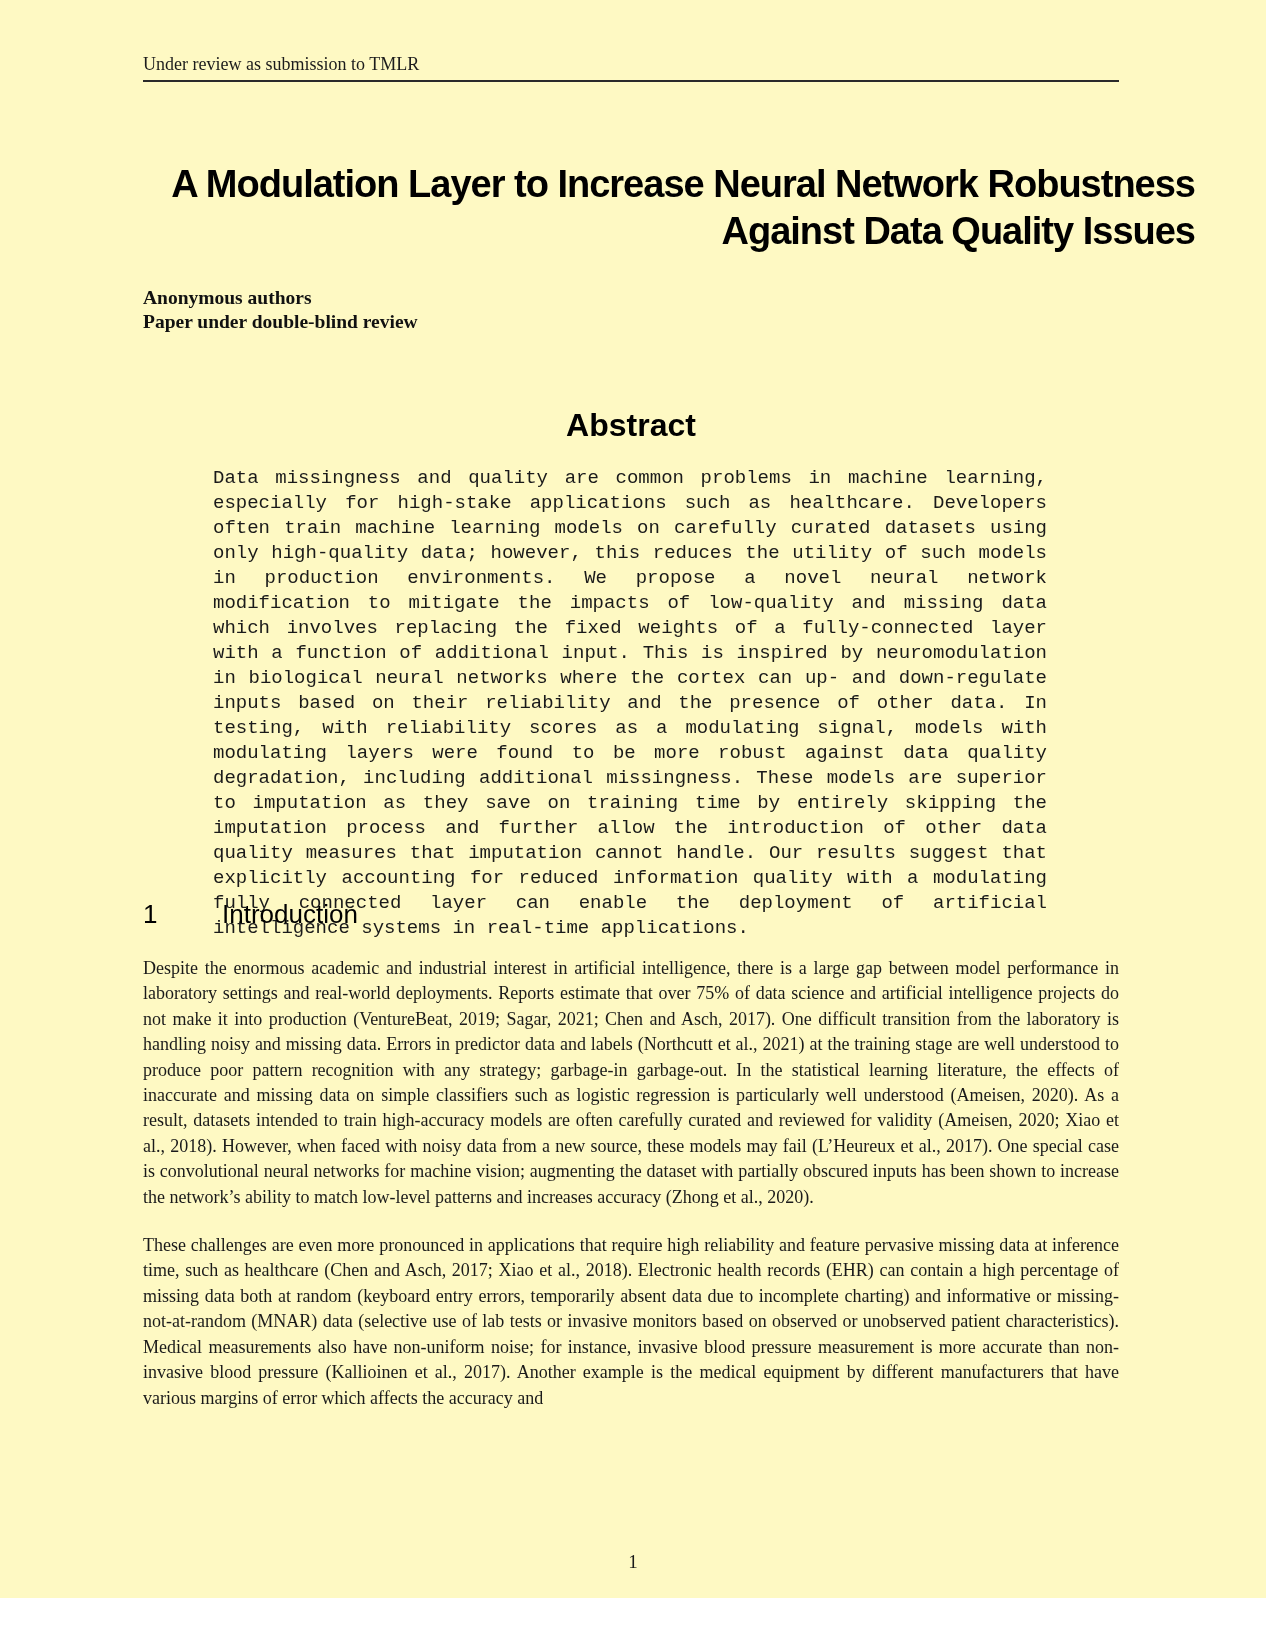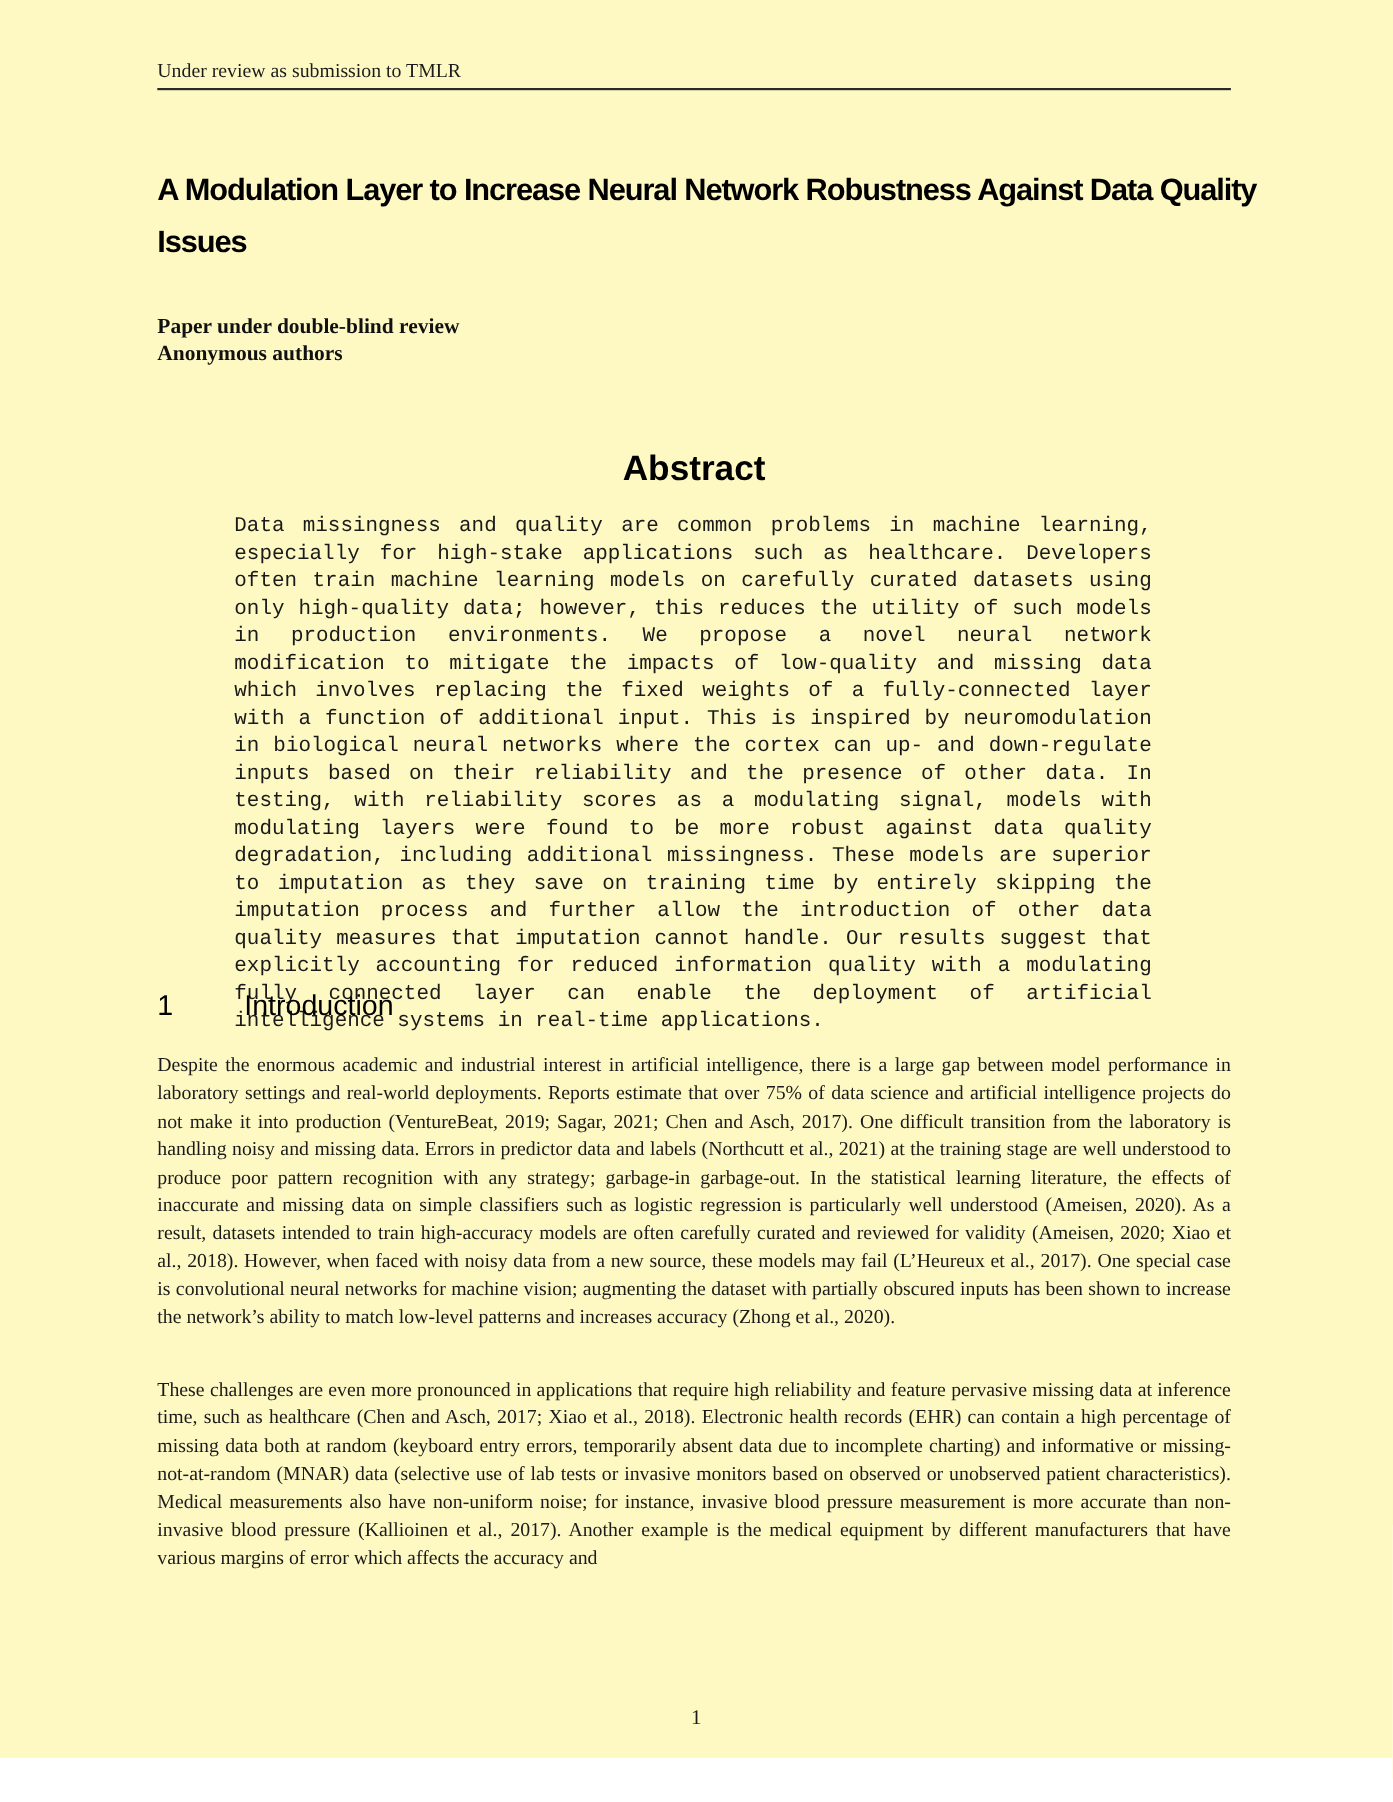--- a/index.html
+++ b/index.html
@@ -52,40 +52,40 @@
   }
   .section-heading .sec-num {
     display: inline-block; min-width: 79px;
   }
   .body-text {
     position: absolute; top: 956px; left: 143px; width: 976px;
     font-size: 18px; line-height: 25.4px;
     text-align: justify; color: #1a1a1a;
   }
   .body-text p { margin: 0; padding: 0; }
-  .body-text p + p { margin-top: 41px; }
+  .body-text p + p { margin-top: 23px; }
   .page-number {
     position: absolute; top: 1551px; left: 0; width: 1266px;
     text-align: center; font-size: 19px; color: #1a1a1a;
   }
 </style>
 </head>
 <body>
 
 <div class="page">
 
   <div class="running-head">Under review as submission to TMLR</div>
 
   <div class="head-rule"></div>
 
-  <h1 class="paper-title" style="margin:0; font-size:28px;">A Modulation Layer to Increase Neural Network Robustness Against Data Quality Issues</h1>
+  <h1 class="paper-title" style="margin:12px; font-size:38px;text-align:right;">A Modulation Layer to Increase Neural Network Robustness Against Data Quality Issues</h1>
 
   <div class="authors">
+    <div>Anonymous authors</div>
     <div>Paper under double-blind review</div>
-    <div>Anonymous authors</div>
   </div>
 
   <div class="abstract-heading">Abstract</div>
 
   <div class="abstract-body">Data missingness and quality are common problems in machine learning, especially for high-stake applications such as healthcare. Developers often train machine learning models on carefully curated datasets using only high-quality data; however, this reduces the utility of such models in production environments. We propose a novel neural network modification to mitigate the impacts of low-quality and missing data which involves replacing the fixed weights of a fully-connected layer with a function of additional input. This is inspired by neuromodulation in biological neural networks where the cortex can up- and down-regulate inputs based on their reliability and the presence of other data. In testing, with reliability scores as a modulating signal, models with modulating layers were found to be more robust against data quality degradation, including additional missingness. These models are superior to imputation as they save on training time by entirely skipping the imputation process and further allow the introduction of other data quality measures that imputation cannot handle. Our results suggest that explicitly accounting for reduced information quality with a modulating fully connected layer can enable the deployment of artificial intelligence systems in real-time applications.</div>
 
   <div class="section-heading">
     <span class="sec-num">1</span><span>Introduction</span>
   </div>
 

